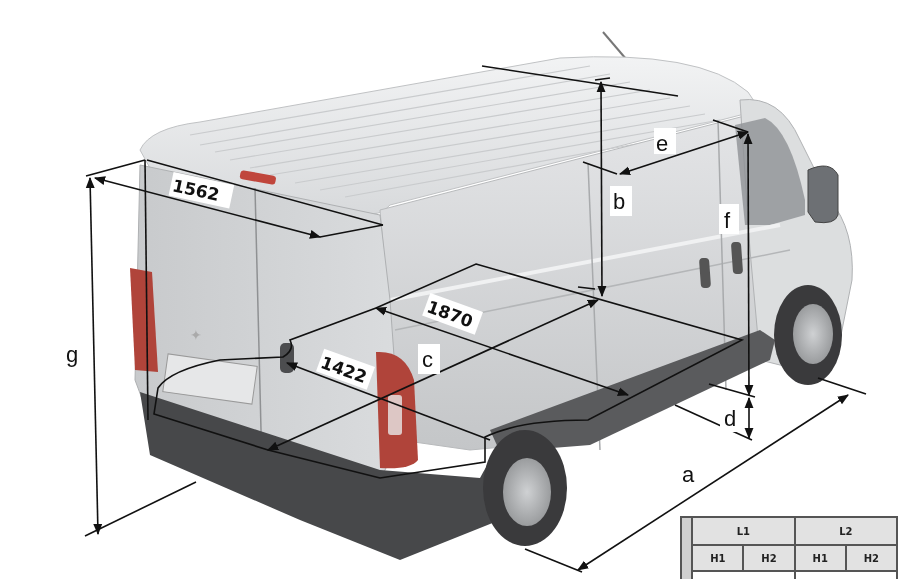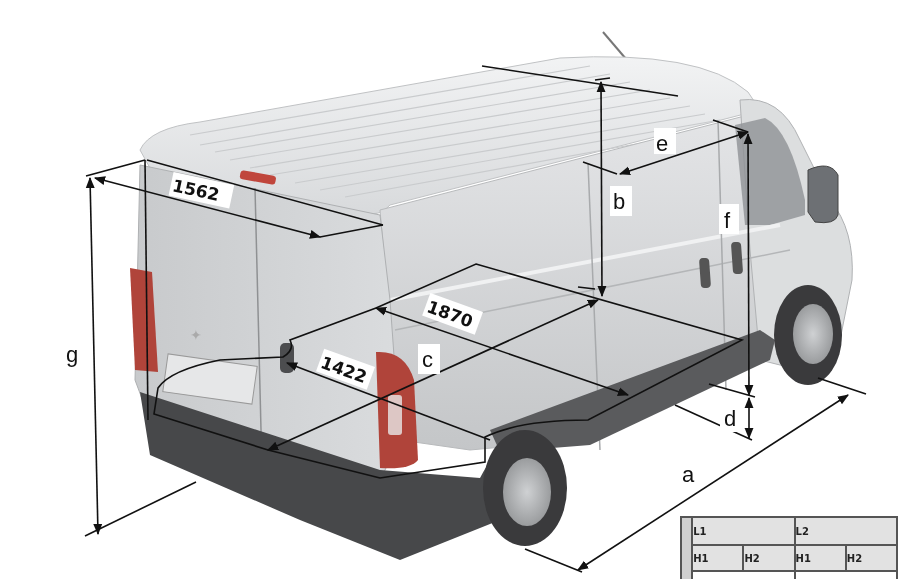--- a/index.html
+++ b/index.html
@@ -1,21 +1,21 @@
 <!DOCTYPE html>
 <html><head>
 <meta charset="utf-8">
 <style>
   html, body { margin: 0; padding: 0; background: #ffffff; }
   body { width: 898px; height: 579px; overflow: hidden; position: relative; font-family: "Liberation Sans", sans-serif; }
   #stage { position: absolute; left: 0; top: 0; width: 898px; height: 579px; }
   .dim-label { font-family: "DejaVu Sans", sans-serif; font-weight: bold; font-size: 17px; fill: #111; }
   .letter-label { font-family: "Liberation Sans", sans-serif; font-size: 22px; fill: #111; }
   .spec-table { position: absolute; left: 680px; top: 516px; border-collapse: collapse; font-family: "DejaVu Sans", sans-serif; font-size: 10px; font-weight: bold; color: #222; }
-  .spec-table td { border: 2px solid #555; background: #e2e2e2; padding: 0; height: 24px; }
+  .spec-table td { border: 2px solid #555; background: #e2e2e2; text-align: center; padding: 0; height: 24px; }
   .spec-table td.stub { width: 10px; background: #d0d0d0; border-right: 2px solid #555; }
   .spec-table td.grp { width: 106px; height: 26px; }
   .spec-table td.sub { width: 52px; }
   .spec-table td.blank { background: #fff; height: 8px; border-bottom: none; }
 </style>
 </head>
 <body>
 
 <svg id="stage" viewBox="0 0 898 579" xmlns="http://www.w3.org/2000/svg">
   <defs>

